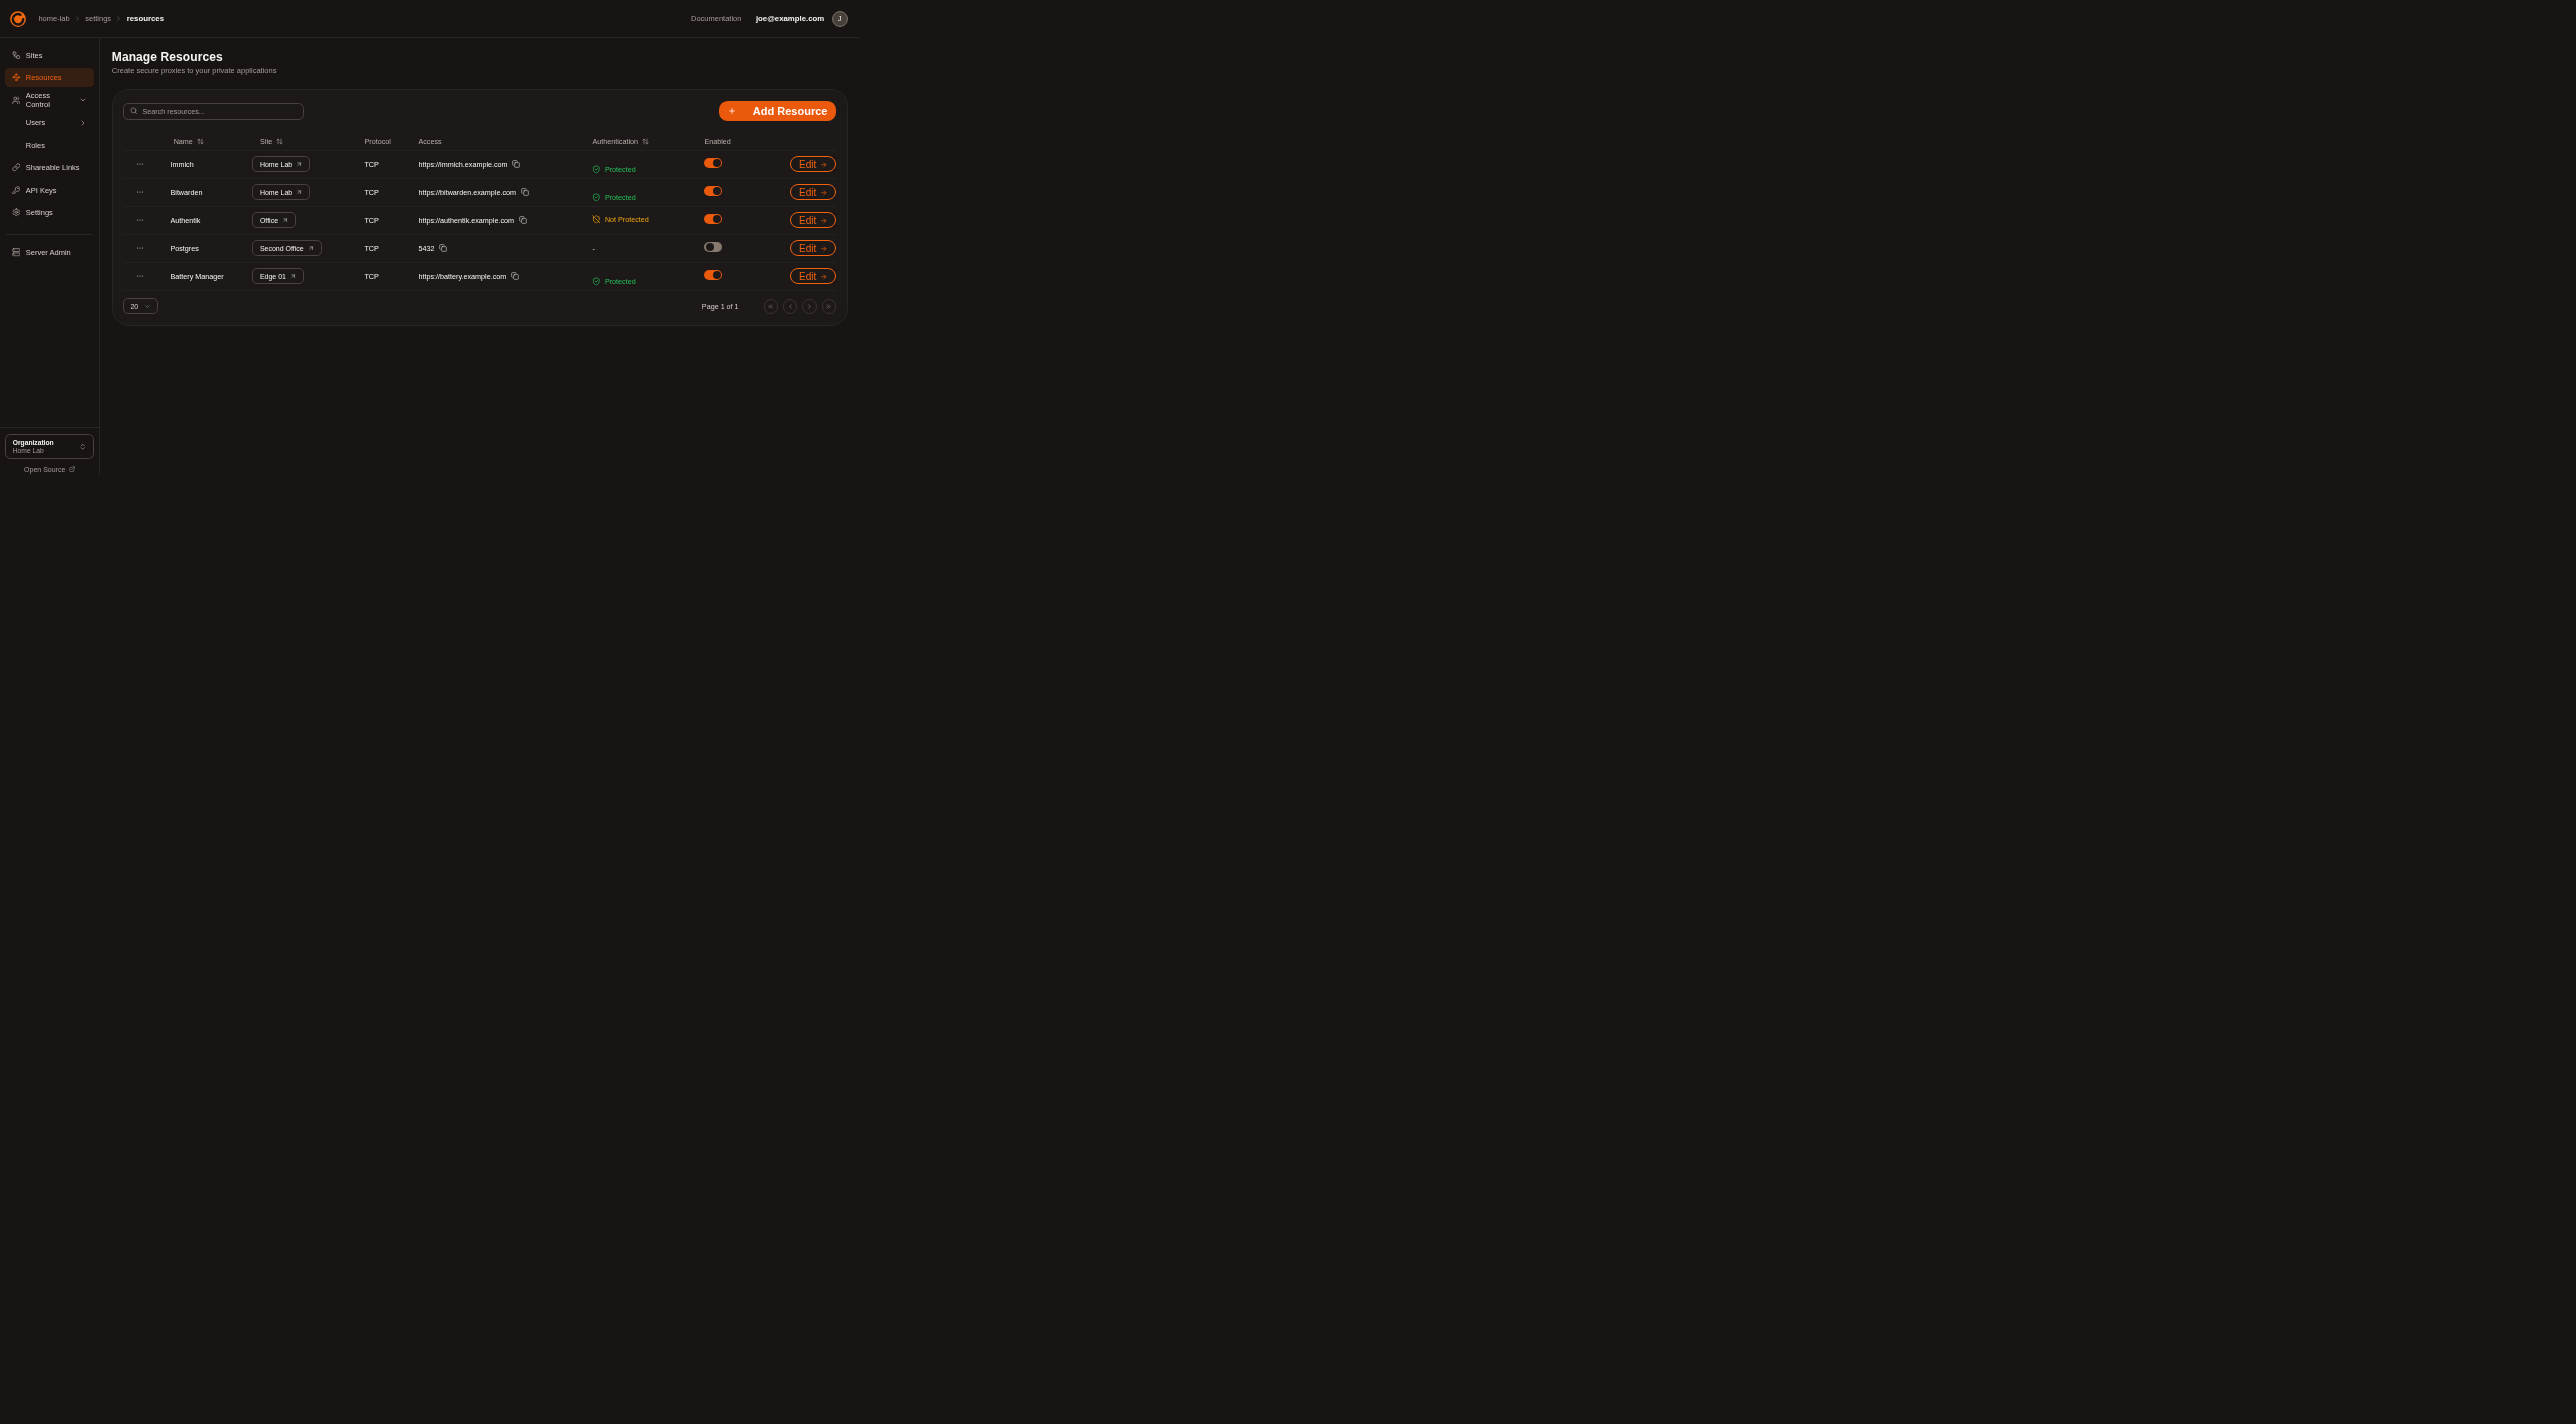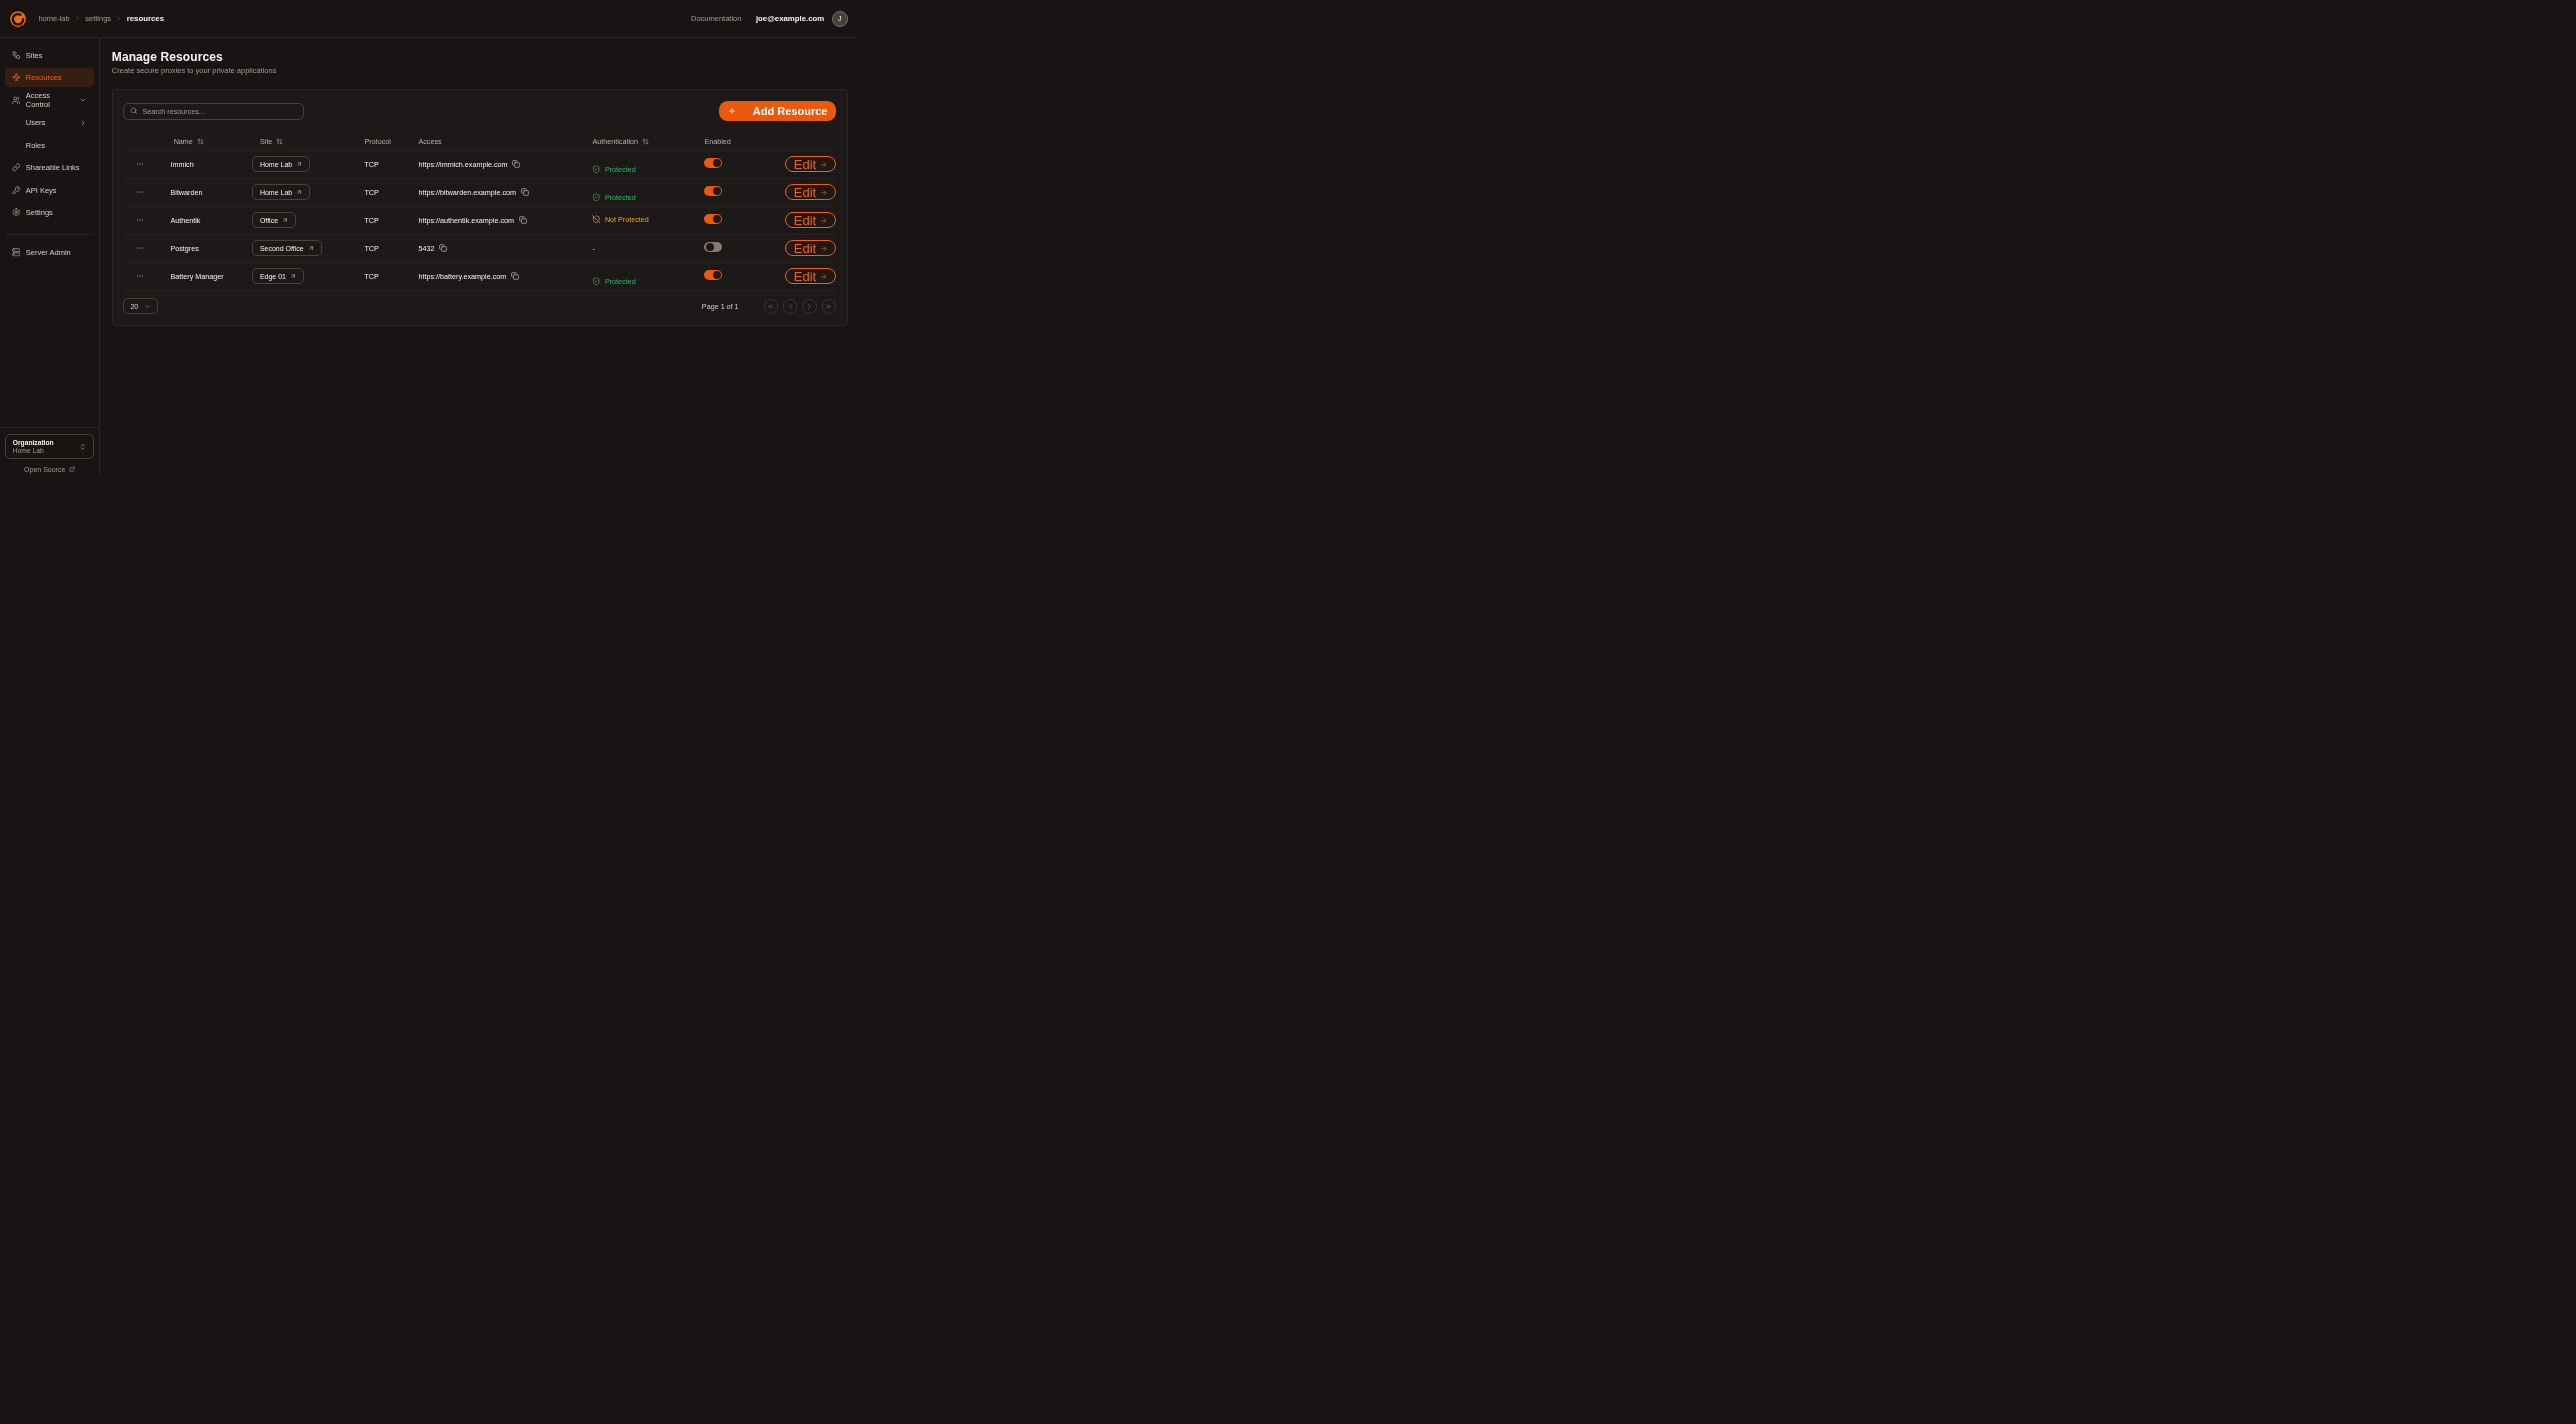--- a/index.html
+++ b/index.html
@@ -46,21 +46,21 @@
   .org-box .ic{width:7.5px; height:7.5px; color:var(--icon);}
   .open-source{display:flex; align-items:center; justify-content:center; gap:3.2px; margin-top:7px;
                font-size:7px; color:var(--muted); width:100%;}
   .open-source .ic{width:6.4px; height:6.4px;}
   .version{text-align:center; font-size:6.4px; color:#8f8882; margin-top:3.2px;}
 
   
   .main{flex:1; padding:11.8px 11.3px 0 11.8px;}
   .page-title{font-size:12px; font-weight:700; letter-spacing:0.1px;}
   .page-sub{font-size:7.5px; color:var(--muted); margin-top:2.1px;}
-  .card{margin-top:14.5px; background:var(--card); border:0.5px solid var(--border); border-radius:3px; padding:10.7px;}
+  .card{margin-top:14.5px; background:var(--card); border:0.5px solid var(--border); border-radius:17px; padding:10.7px;}
 
   .toolbar{display:flex; align-items:center; justify-content:space-between; margin-bottom:11.8px;}
   .search-wrap{position:relative;}
   .search-wrap .ic{position:absolute; left:6.4px; top:4.8px; width:7.5px; height:7.5px; color:var(--muted);}
   .search{width:181px; height:17px; background:transparent; border:0.5px solid var(--border-strong); border-radius:5.4px;
           color:var(--text); font-size:7.2px; padding:0 6.4px 0 18px; outline:none; font-family:inherit;}
   .search::placeholder{color:var(--muted);}
   .add-btn{height:20px; border-radius:8.6px; background:var(--orange); color:#fff; font-size:11px; font-weight:700;
            display:inline-flex; align-items:center; gap:17px; padding:0 8.6px;}
   .add-btn .ic{width:8px; height:8px; stroke-width:2.25;}
@@ -83,21 +83,21 @@
   .copy-btn .ic{width:8px; height:8px; stroke-width:1.8;}
   .auth{display:inline-flex; align-items:center; gap:3.8px;}
   .auth .ic{width:8.6px; height:8.6px;}
   .auth-ok{color:var(--green);margin-top:12px;} .auth-warn{color:var(--amber);} .auth-none{color:#e8e4e1;}
   .switch{width:18px; height:10.2px; border-radius:5.4px; position:relative; display:inline-block;}
   .switch.on{background:var(--orange);} .switch.off{background:var(--toggle-off);}
   .switch .knob{position:absolute; top:1.1px; width:8px; height:8px; border-radius:50%; background:var(--card);}
   .switch.on .knob{right:1.1px;} .switch.off .knob{left:1.1px;}
   .c-edit{display:flex; justify-content:flex-end;}
   .edit-btn{display:inline-flex; align-items:center; gap:3.8px; height:16px; padding:0 7.5px; border-radius:8px;
-            border:0.5px solid var(--orange-text); color:var(--orange-text); font-size:13px; font-weight:500;}
+            border:0.5px solid var(--orange-text); color:var(--orange-text); font-size:10px; font-weight:500;}
   .edit-btn .ic{width:7.5px; height:7.5px;}
 
   .pagination{display:flex; align-items:center; justify-content:space-between; margin-top:7.5px;}
   .page-size{height:16px; border:0.5px solid var(--border-strong); border-radius:4.8px; display:inline-flex;
              align-items:center; gap:5.4px; padding:0 5.9px; font-size:7.2px; color:var(--muted2);}
   .page-size .ic{width:7px; height:7px; color:#8f8881;}
   .pag-right{display:flex; align-items:center; gap:25px;}
   .page-info{font-size:7.2px; color:#d5cfc9;}
   .pag-btns{display:flex; gap:4.8px;}
   .pag-btn{width:14.5px; height:14.5px; border-radius:50%; border:0.5px solid #3a3430; color:#8f8881;

